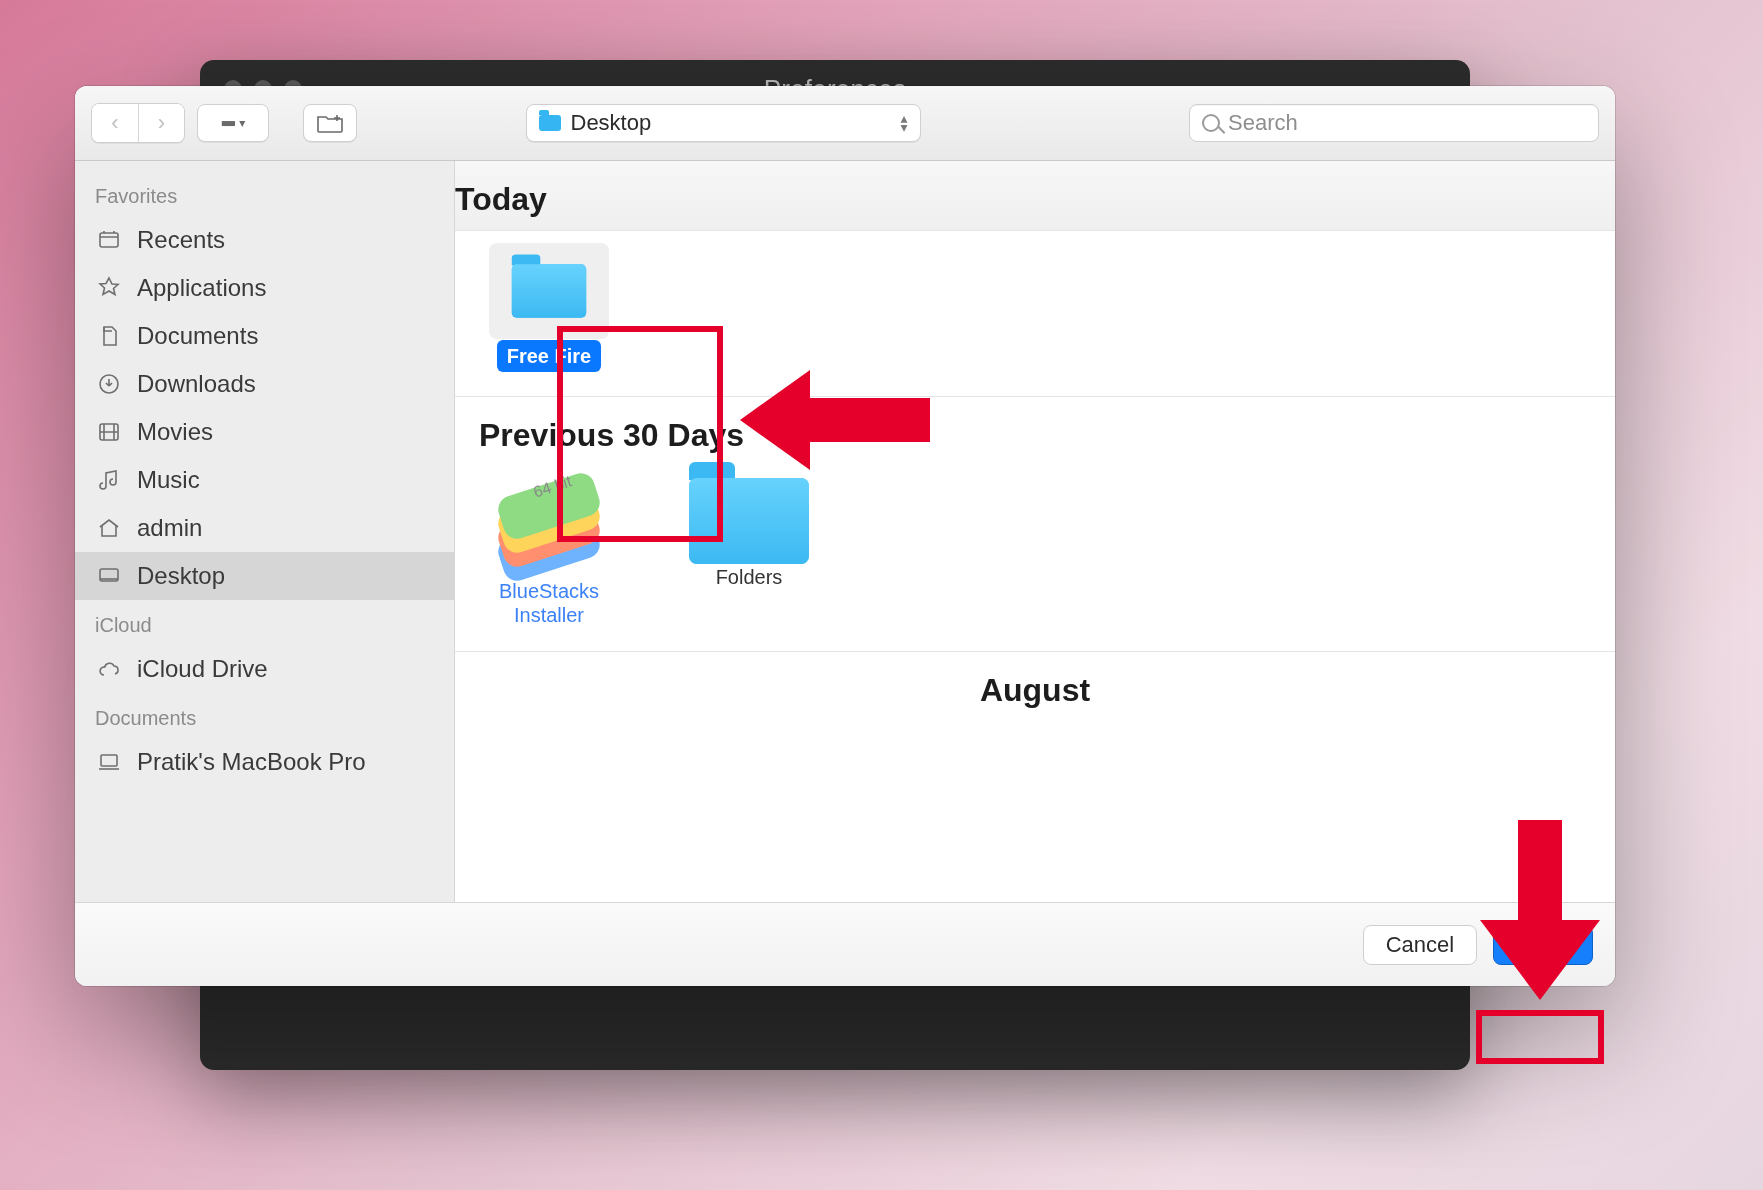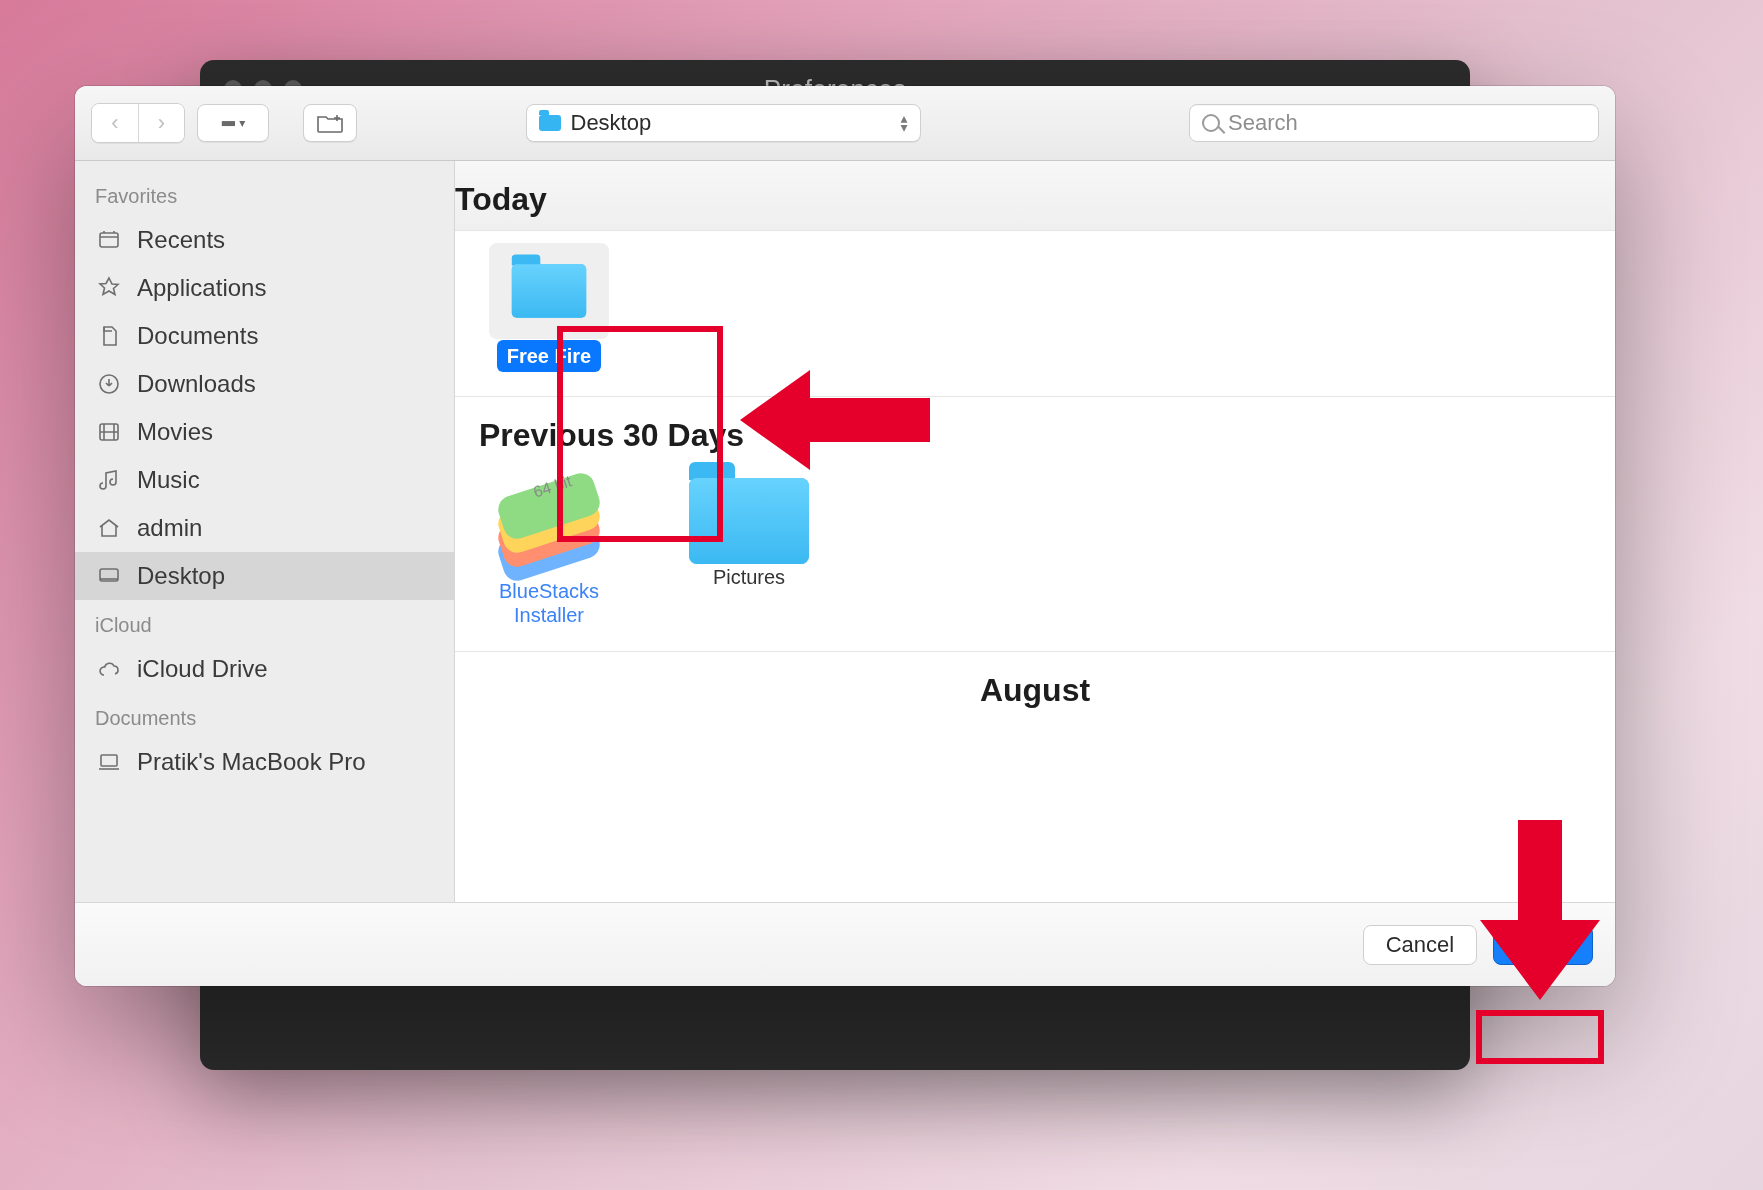--- a/index.html
+++ b/index.html
@@ -346,21 +346,21 @@
                 <div class="layer l1"></div>
                   <div class="layer l2"></div>
                   <div class="layer l3"></div>
                   <div class="layer l4"></div>
                 <div class="badge64">64 bit</div>
               </div>
               <div class="name">BlueStacks Installer</div>
             </div>
             <div class="tile">
               <div class="folder"></div>
-              <div class="name">Pictures</div>
+              <div class="name">Folders</div>
             </div>
           </div>
         </div>
 
         <div class="section" style="border-bottom:none;text-align:center;">
           <h3>August</h3>
         </div>
       </div>
     </div>
 

